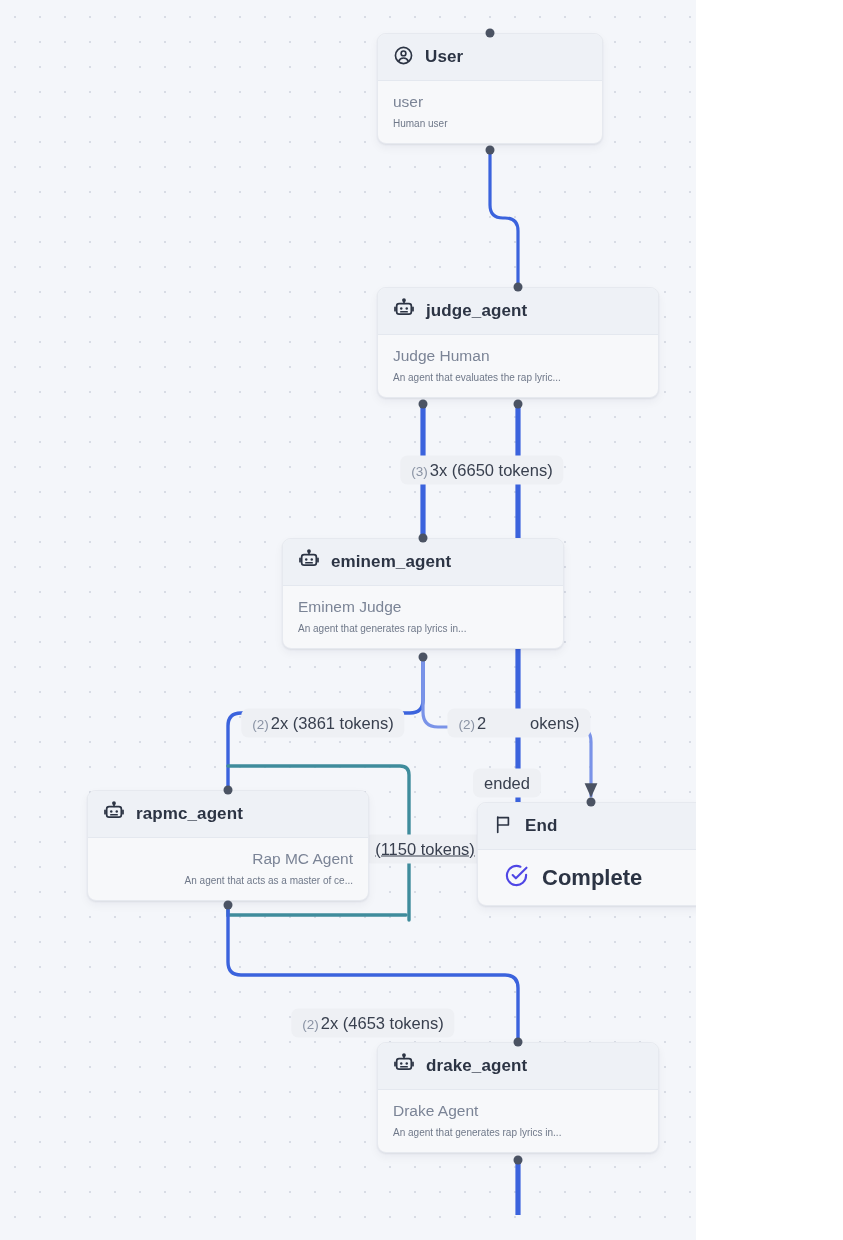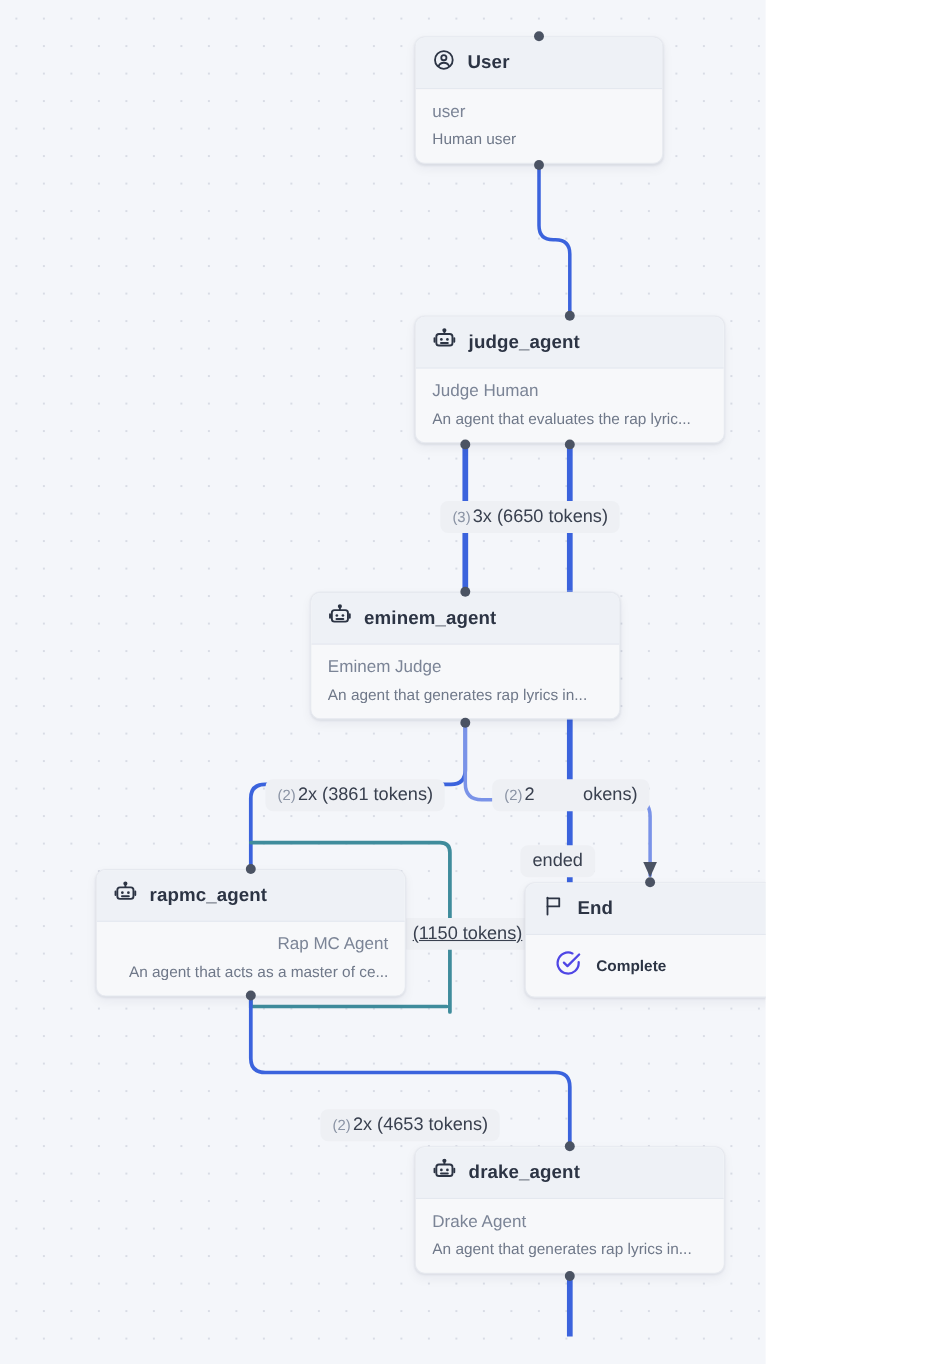--- a/index.html
+++ b/index.html
@@ -54,34 +54,34 @@
   .node .body {
     padding: 12px 15px 14px 15px;
   }
   .node .body .sub {
     font-size: 15.5px;
     color: #7b8496;
     margin-bottom: 7px;
     white-space: nowrap;
   }
   .node .body .desc {
-    font-size: 14px;
+    font-size: 10px;
     color: #6f7889;
     white-space: nowrap;
     overflow: hidden;
   }
   .ico { display: block; flex: 0 0 auto; }
 
   
   .node.end .body {
     display: flex; align-items: center; gap: 13px;
     padding: 13px 15px 13px 26px;
   }
   .node.end .complete {
-    font-size: 14px; font-weight: 700; color: #2c3444;
+    font-size: 22px; font-weight: 700; color: #2c3444;
   }
 
   
   .port {
     position: absolute;
     width: 9px; height: 9px;
     border-radius: 50%;
     background: #4b5363;
     z-index: 9;
     transform: translate(-50%, -50%);

